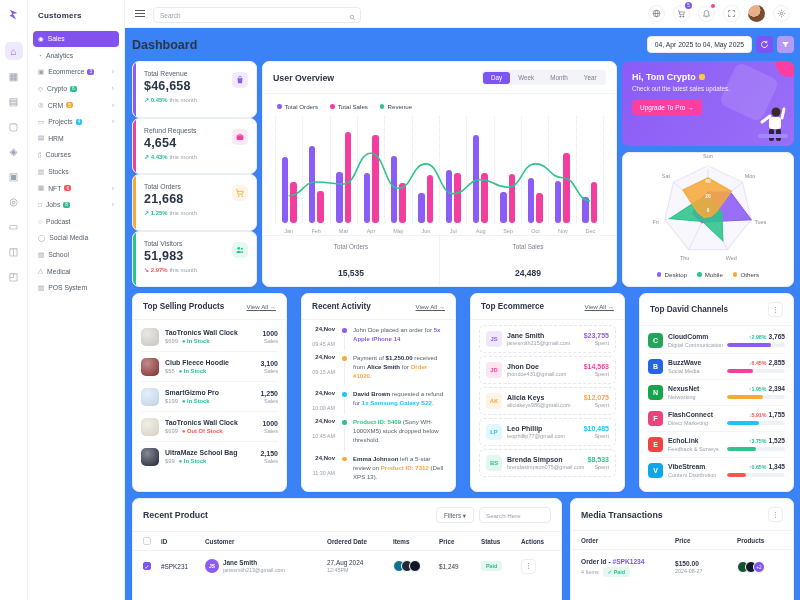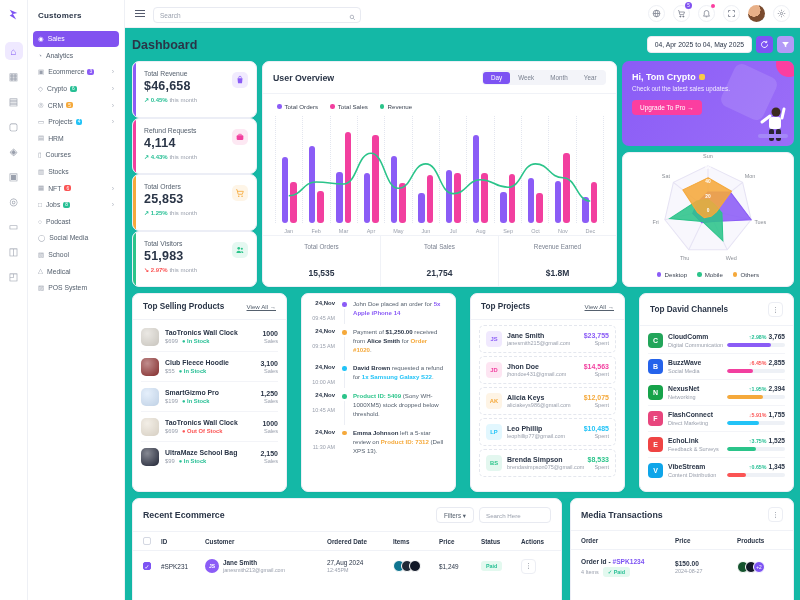--- a/index.html
+++ b/index.html
@@ -37,21 +37,21 @@
   .searchbox .s-ic { position:absolute; right:5px; top:3px; color:#9aa0ad; }
   .tb-right { margin-left:auto; display:flex; align-items:center; gap:8px; }
   .tb-btn { position:relative; width:17px; height:17px; border:1px solid #eef0f5; border-radius:50%;
     display:flex; align-items:center; justify-content:center; color:#6b7280; cursor:pointer; background:#fff; }
   .tb-badge { position:absolute; top:-4px; right:-3px; background:#8152f0; color:#fff; font-size:4.5px;
     border-radius:50%; width:7px; height:7px; display:flex; align-items:center; justify-content:center; }
   .tb-dot { position:absolute; top:-2px; right:-1px; width:4px; height:4px; background:#fb3ea0; border-radius:50%; }
   .avatar { width:17px; height:17px; border-radius:50%;
     background:radial-gradient(circle at 35% 30%, #e8b088 0 40%, #7a4b2e 41% 75%, #40301f 76%); cursor:pointer; }
   
-  .main { position:fixed; left:125px; top:28px; right:0; bottom:0; background:#14b8a6;
+  .main { position:fixed; left:125px; top:28px; right:0; bottom:0; background:#3b82f6;
     padding:6px 6px 0 7px; overflow:hidden; }
   .page-head { display:flex; align-items:center; margin:2px 0 8px; }
   .page-title { font-size:12.5px; font-weight:bold; }
   .head-right { margin-left:auto; display:flex; gap:4px; }
   .date-box { background:#fff; border:1px solid #e8eaf1; border-radius:4px; height:17px;
     display:flex; align-items:center; padding:0 7px; font-size:6.8px; color:#2a3547; cursor:pointer; }
   .sq-btn { width:17px; height:17px; border-radius:4px; display:flex; align-items:center;
     justify-content:center; color:#fff; cursor:pointer; border:none; }
   .sq-btn.solid { background:#7d53f3; }
   .sq-btn.light { background:#b39af7; }
@@ -368,32 +368,32 @@
           <div class="stat-change"><b style="color:#26bf94">↗ 0.45%</b> <span>this month</span></div>
           <div class="stat-ic" style="background: rgba(139, 92, 246, 0.12); color: rgb(139, 92, 246);">
             <svg width="10" height="10" viewBox="0 0 24 24">
               <path d="M6 8h12l-1.2 12H7.2L6 8z" fill="currentColor"></path>
               <path d="M9 8V6a3 3 0 0 1 6 0v2" fill="none" stroke="currentColor" stroke-width="1.8"></path>
             </svg>
           </div>
         </div>
         <div class="card stat-card" style="--ac: #f23f9f;">
           <div class="stat-label">Refund Requests</div>
-          <div class="stat-value">4,114</div>
+          <div class="stat-value">4,654</div>
           <div class="stat-change"><b style="color:#26bf94">↗ 4.43%</b> <span>this month</span></div>
           <div class="stat-ic" style="background: rgba(242, 63, 159, 0.12); color: rgb(242, 63, 159);">
             <svg width="10" height="10" viewBox="0 0 24 24">
               <rect x="4" y="8" width="16" height="11" rx="2" fill="currentColor"></rect>
               <path d="M9 8V5.5h6V8" fill="none" stroke="currentColor" stroke-width="1.8"></path>
             </svg>
           </div>
         </div>
         <div class="card stat-card" style="--ac: #f5a93b;">
           <div class="stat-label">Total Orders</div>
-          <div class="stat-value">25,853</div>
+          <div class="stat-value">21,668</div>
           <div class="stat-change"><b style="color:#26bf94">↗ 1.25%</b> <span>this month</span></div>
           <div class="stat-ic" style="background: rgba(245, 169, 59, 0.12); color: rgb(245, 169, 59);">
             <svg width="10" height="10" viewBox="0 0 24 24">
               <path d="M3 4h2l2.5 11h10L20 8H6" fill="none" stroke="currentColor" stroke-width="2"></path>
               <circle cx="9" cy="20" r="1.8" fill="currentColor"></circle>
               <circle cx="17" cy="20" r="1.8" fill="currentColor"></circle>
             </svg>
           </div>
         </div>
         <div class="card stat-card" style="--ac: #2bc48a;">
@@ -504,25 +504,21 @@
             <span>Dec</span>
           </div>
       </div>
       <div class="totals" id="totals">
           <div class="tot-cell">
             <div class="tot-label">Total Orders</div>
             <div class="tot-value">15,535</div>
           </div>
           <div class="tot-cell">
             <div class="tot-label">Total Sales</div>
-            <div class="tot-value">21,754</div>
-          </div>
-          <div class="tot-cell">
-            <div class="tot-label">Revenue Earned</div>
-            <div class="tot-value">$1.8M</div>
+            <div class="tot-value">24,489</div>
           </div>
         </div>
     </div>
 
     <div class="right-col">
       <div class="promo">
         <div class="deco2"></div>
         <div class="deco1"></div>
         <svg width="34" height="40" viewBox="0 0 34 40" style="position:absolute;right:4px;bottom:2px">
           <path d="M6 18l8-6" stroke="#fff" stroke-width="3" stroke-linecap="round"></path>
@@ -660,20 +656,24 @@
               </div>
             </div>
             <div class="p-right">
               <div class="p-sales">2,150</div>
               <div class="p-sub2">Sales</div>
             </div>
           </div>
         </div>
     </div>
     <div class="card">
+      <div class="card-head">
+        <div class="card-title" style="font-size:8.2px">Recent Activity</div>
+        <a class="link">View All →</a>
+      </div>
       <div class="list-body" id="act-list">
           <div class="act-row">
             <div class="act-date"><b>24,Nov</b><span>09:45 AM</span></div>
             <div class="act-tl">
               <div class="act-dot" style="background: rgb(139, 92, 246);"></div>
               <div class="act-line"></div>
             </div>
             <div class="act-text"><span style="">John Doe placed an order for </span><span style="color:#8b5cf6;font-weight:bold;">5x Apple iPhone 14</span></div>
           </div>
           <div class="act-row">
@@ -704,21 +704,21 @@
             <div class="act-date"><b>24,Nov</b><span>11:30 AM</span></div>
             <div class="act-tl">
               <div class="act-dot" style="background: rgb(245, 169, 59);"></div>
             </div>
             <div class="act-text"><span style="font-weight:bold;color:#2a3547;">Emma Johnson</span><span style=""> left a 5-star review on </span><span style="color:#f5a93b;font-weight:bold;">Product ID: 7312</span><span style=""> (Dell XPS 13).</span></div>
           </div>
         </div>
     </div>
     <div class="card">
       <div class="card-head">
-        <div class="card-title" style="font-size:8.2px">Top Projects</div>
+        <div class="card-title" style="font-size:8.2px">Top Ecommerce</div>
         <a class="link">View All →</a>
       </div>
       <div class="list-body" id="cust-list">
           <div class="cust-row">
             <div class="cust-av" style="background: rgba(139, 92, 246, 0.133); color: rgb(139, 92, 246);">JS</div>
             <div>
               <div class="c-name">Jane Smith</div>
               <div class="c-email">janesmith215@gmail.com</div>
             </div>
             <div class="c-right">
@@ -856,21 +856,21 @@
               </div>
             </div>
           </div>
         </div>
     </div>
   </div>
 
   <div class="row3">
     <div class="card">
       <div class="inv-head">
-        <div class="card-title">Recent Ecommerce</div>
+        <div class="card-title">Recent Product</div>
         <button class="filters-btn"><span>Filters</span> ▾</button>
         <input class="inv-search" placeholder="Search Here" style="">
       </div>
       <div class="inv-grid hd" id="inv-head">
           <div class="cb"></div>
           <div>ID</div>
           <div>Customer</div>
           <div>Ordered Date</div>
           <div>Items</div>
           <div>Price</div>

